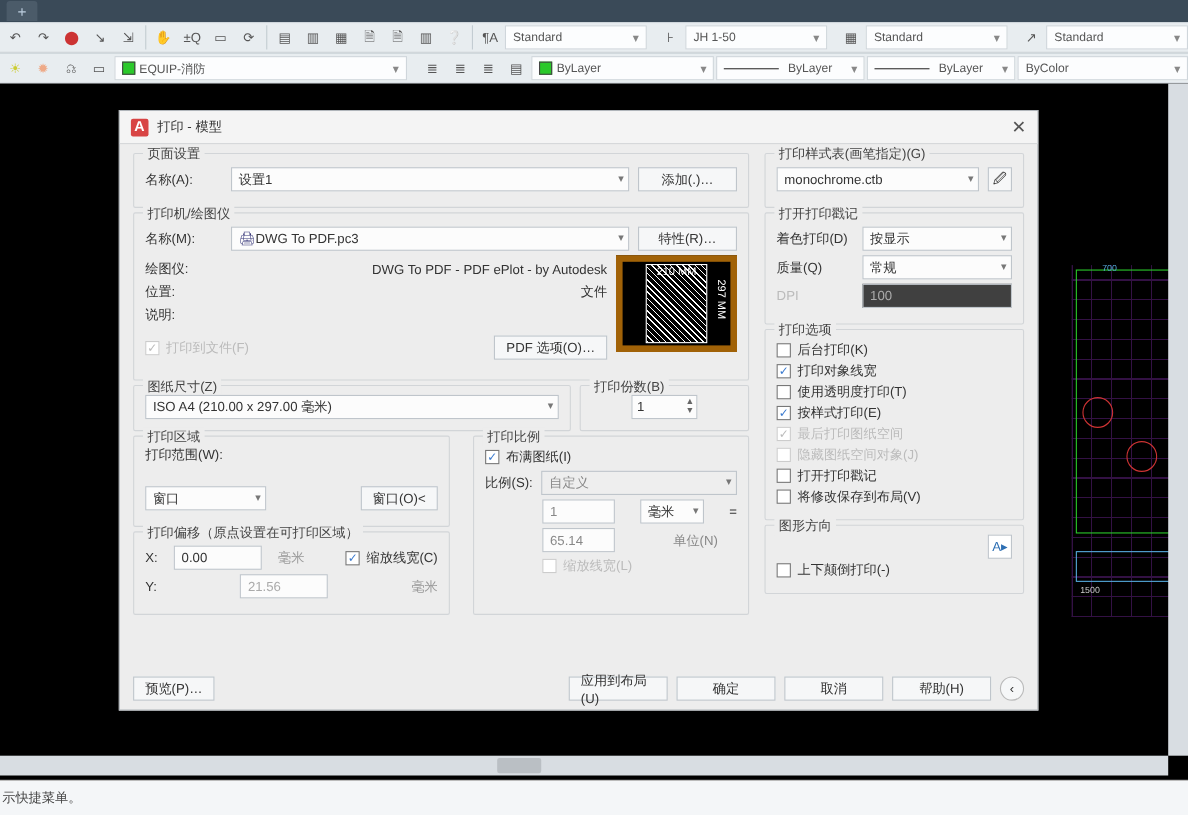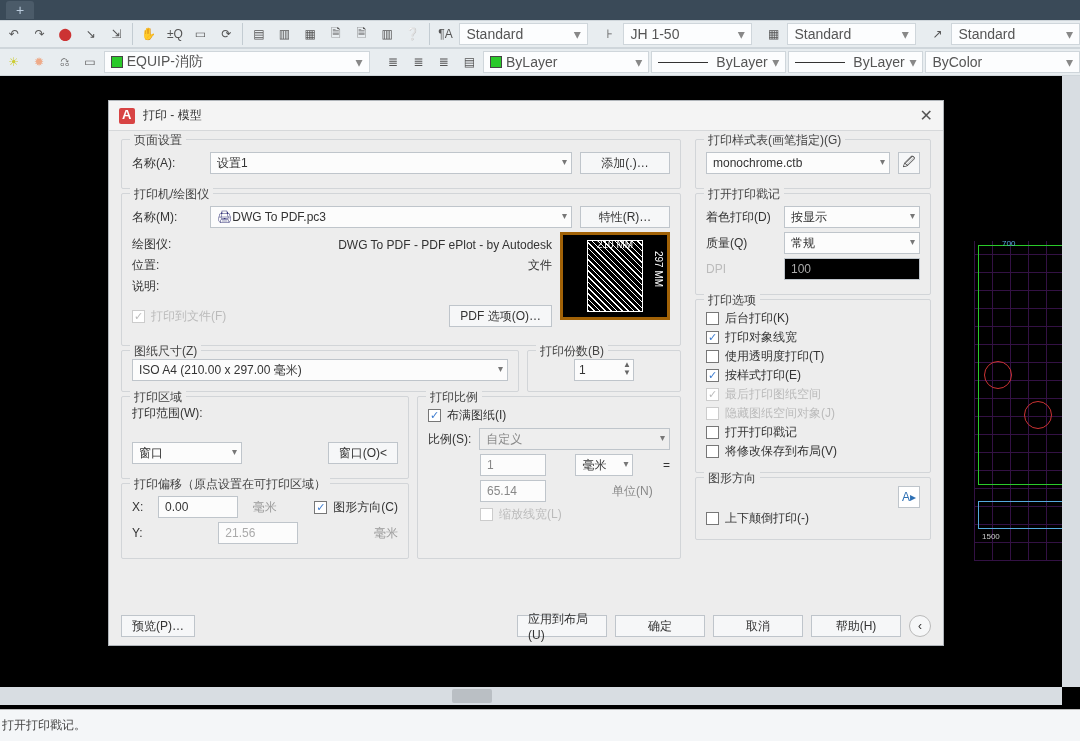--- a/index.html
+++ b/index.html
@@ -28,21 +28,21 @@
     gap:2px;
   }
   .tool-icon {
     width:24px; height:24px;
     display:flex;align-items:center;justify-content:center;
     color:#555; position:relative; cursor:pointer;
   }
   .sep { width:1px;height:22px;background:#c3ccd2; margin:0 2px;}
   .sel {
     height:22px; border:1px solid #cfd6db; background:#fcfdfe;
-    display:flex; align-items:center; padding:0 6px; font-size:14px;
+    display:flex; align-items:center; padding:0 6px; font-size:11px;
     color:#555; position:relative; cursor:pointer;
   }
   .sel .dd { margin-left:auto; color:#888;}
   .row1-sel { width:130px; }
   .row2-sel { width:272px;}
   .bylayer1 { width:170px;}
   .bylayer2 { width:138px;}
   .bylayer3 { width:138px;}
   .bycolor  { width:158px;}
   .layer-color { width:12px;height:12px;background:#2ac92a; border:1px solid #444; margin-right:4px;}
@@ -99,21 +99,21 @@
   .btn{height:22px;border:1px solid #bfc5cb;background:#f6f7f8;padding:0 10px;cursor:pointer;display:flex;align-items:center;}
   .btn.wide{width:90px;justify-content:center;}
   .chk{display:flex;align-items:center;gap:6px;cursor:pointer;margin:2px 0;}
   .chk .box{width:13px;height:13px;border:1px solid #777;background:#fff;display:flex;align-items:center;justify-content:center;font-size:11px;color:#3c7bcf;}
   .chk.checked .box::after{content:"✓";}
   .chk.disabled{color:#bbb;}
   .chk.disabled .box{border-color:#ccc;color:#bbb;}
   .rad{display:flex;align-items:center;gap:6px;margin:2px 0;cursor:pointer;}
   .rad .dot{width:13px;height:13px;border:1px solid #666;border-radius:50%;display:flex;align-items:center;justify-content:center;}
   .rad.sel .dot::after{content:"";width:7px;height:7px;background:#333;border-radius:50%;}
-  .preview-box{width:110px;height:88px;border:3px solid #a16207;background:#000;display:flex;align-items:center;justify-content:center;position:relative;}
+  .preview-box{width:110px;height:88px;border:6px solid #a16207;background:#000;display:flex;align-items:center;justify-content:center;position:relative;}
   .preview-inner{width:56px;height:72px;border:1px solid #fff;background:repeating-linear-gradient(45deg,#fff 0,#fff 1px,transparent 1px,transparent 4px);}
   .preview-box .w{position:absolute;top:4px;color:#fff;font-size:10px;}
   .preview-box .h{position:absolute;right:3px;top:16px;color:#fff;font-size:10px;writing-mode:vertical-rl;}
   .footer{position:absolute;bottom:8px;left:12px;right:12px;display:flex;gap:8px;align-items:center;}
   .footer .sp{flex:1;}
   .round-btn{width:22px;height:22px;border:1px solid #bababa;border-radius:50%;display:flex;align-items:center;justify-content:center;background:#f6f7f8;cursor:pointer;}
   .orient-icon{width:22px;height:22px;border:1px solid #bfc5cb;background:#fff;display:flex;align-items:center;justify-content:center;margin-left:auto;color:#2d6fb3;}
   .spinner{width:60px;height:22px;border:1px solid #bfc5cb;background:#fcfcfc;display:flex;align-items:center;padding:0 4px;position:relative;}
   .spinner .arrows{position:absolute;right:2px;top:1px;font-size:8px;line-height:8px;color:#666;}
   .printer-icon{width:22px;height:22px;border:1px solid #bfc5cb;background:#f6f7f8;display:flex;align-items:center;justify-content:center;cursor:pointer;}
@@ -298,21 +298,21 @@
         </div>
         <div class="group">
           <div class="gtitle">打印份数(B)</div>
           <div class="spinner" style="margin:0 auto">
             <span>1</span>
             <div class="arrows">▲<br>▼</div>
           </div>
         </div>
       </div>
 
-      <div style="display:grid;grid-template-columns: 288px 1fr;gap:8px">
+      <div style="display:grid;grid-template-columns: 288px 1fr;gap:21px">
         <div class="stack">
           <div class="group">
             <div class="gtitle">打印区域</div>
             <div style="margin-bottom:20px">打印范围(W):</div>
             <div class="row">
               <div class="sel2" style="width:110px">
                   <span>窗口</span>
                   <span class="dd">▾</span>
                 </div>
               <div style="flex:1"></div>
@@ -323,21 +323,21 @@
             <div class="gtitle">打印偏移（原点设置在可打印区域）</div>
             <div class="row">
               <span>X:</span>
               <div class="input" style="width:80px">
                   <span>0.00</span>
                 </div>
               <span style="color:#999">毫米</span>
               <div style="width:8px"></div>
               <div class="chk checked">
                   <span class="box"></span>
-                  <span>图形方向(C)</span>
+                  <span>缩放线宽(C)</span>
                 </div>
             </div>
             <div class="row">
               <span>Y:</span>
               <div class="input" style="width:80px;color:#aaa">
                   <span>21.56</span>
                 </div>
               <span style="color:#999">毫米</span>
             </div>
           </div>
@@ -405,21 +405,21 @@
         </div>
         <div class="row">
             <span class="lbl">质量(Q)</span>
           <div class="sel2" style="flex:1">
               <span>常规</span>
               <span class="dd">▾</span>
             </div>
         </div>
         <div class="row">
             <span class="lbl" style="color:#bbb">DPI</span>
-          <div class="input" style="flex:1;background:#000000;color:#aaa">
+          <div class="input" style="flex:1;background:#404040;color:#aaa">
               <span>100</span>
             </div>
         </div>
       </div>
 
       <div class="group">
         <div class="gtitle">打印选项</div>
         <div id="opts-container">
             <div class="chk">
               <span class="box"></span>
@@ -475,14 +475,14 @@
     <div class="sp"></div>
     <div class="btn wide">应用到布局(U)</div>
     <div class="btn wide">确定</div>
     <div class="btn wide">取消</div>
     <div class="btn wide">帮助(H)</div>
     <div class="round-btn">‹</div>
   </div>
 </div>
 
 <div class="cmdline">
-  <span>打开打印戳记。</span>
+  <span>示快捷菜单。</span>
 </div>
 
 </body></html>

